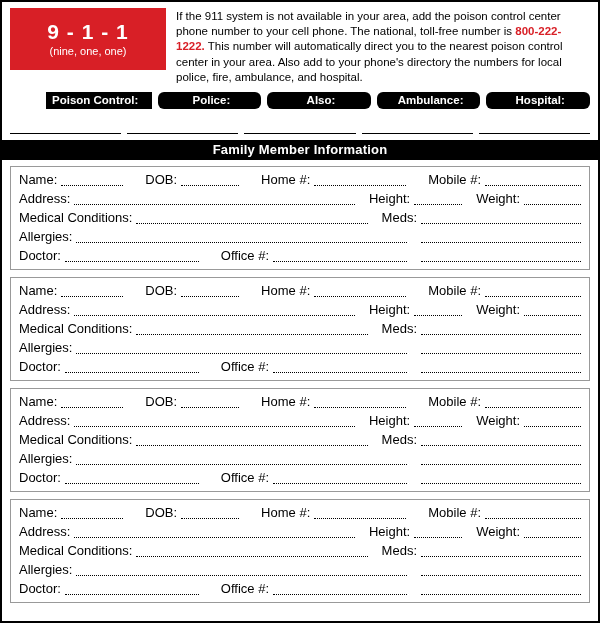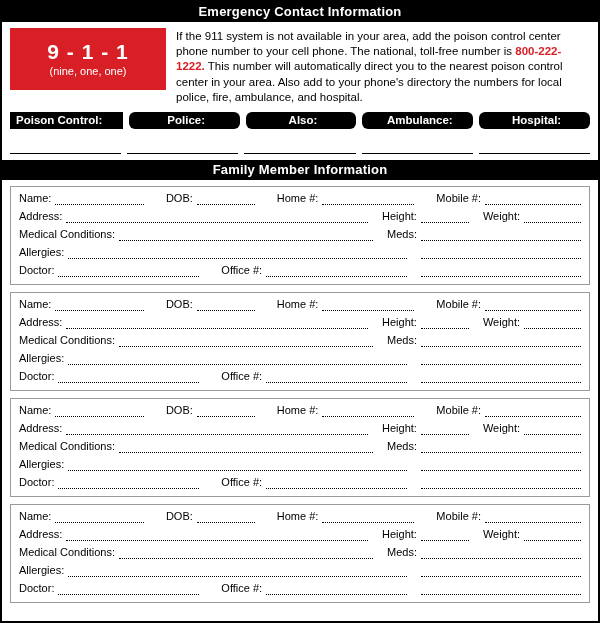--- a/index.html
+++ b/index.html
@@ -78,20 +78,21 @@
   .poison-number {
     color: #d81f26;
     font-weight: bold;
   }
 
   
   .contact-row {
     display: flex;
     padding: 3px 8px 0 8px;
     gap: 6px;
+    margin-left: 36px;
   }
   .contact-cell {
     flex: 1;
     background: #000000;
     color: #ffffff;
     font-weight: bold;
     font-size: 11.5px;
     padding: 2px 0 3px 6px;
     box-sizing: border-box;
   }
@@ -116,23 +117,23 @@
     padding: 6px 8px 0 8px;
   }
   .member-card {
     border: 1px solid #999999;
     box-sizing: border-box;
     padding: 6px 8px 7px 8px;
     margin-bottom: 7px;
   }
   .frow {
     display: flex;
-    align-items: center;
+    align-items: flex-end;
     margin-bottom: 6px;
-    font-size: 11px;
+    font-size: 13px;
     white-space: nowrap;
   }
   .frow:last-child {
     margin-bottom: 0;
   }
   .lbl {
     padding-right: 4px;
     line-height: 1;
   }
   .fill {
@@ -147,21 +148,20 @@
   .fill.w-weight { flex: 0 0 57px; }
   .fill.w-meds { flex: 0 0 160px; }
   .gap-sm { width: 14px; flex: 0 0 14px; }
   .gap-md { width: 22px; flex: 0 0 22px; }
 </style>
 </head>
 <body>
 
 <div class="page">
 
-  <div class="section-bar">Emergency Contact Information</div>
 
   <div class="emergency-block">
     <div class="nine-one-one">
       <div class="big">9 - 1 - 1</div>
       <div class="sub">(nine, one, one)</div>
     </div>
     <div class="emergency-text">
       <span>If the 911 system is not available in your area, add the poison control center phone number to your cell phone. The national, toll-free number is </span><span class="poison-number">800-222-1222.</span><span> This number will automatically direct you to the nearest poison control center in your area. Also add to your phone's directory the numbers for local police, fire, ambulance, and hospital.</span>
     </div>
   </div>

